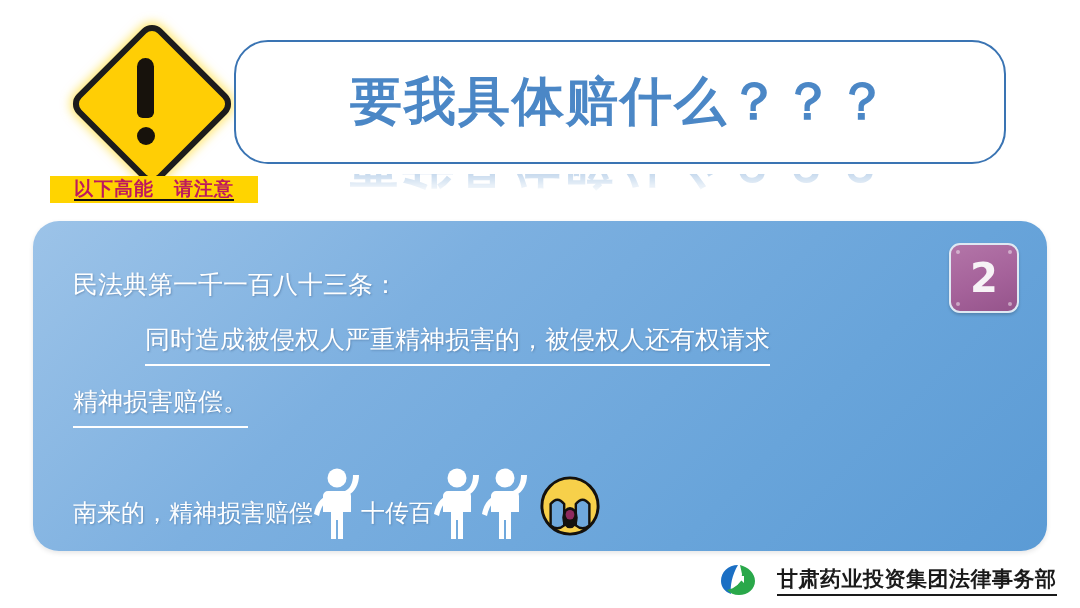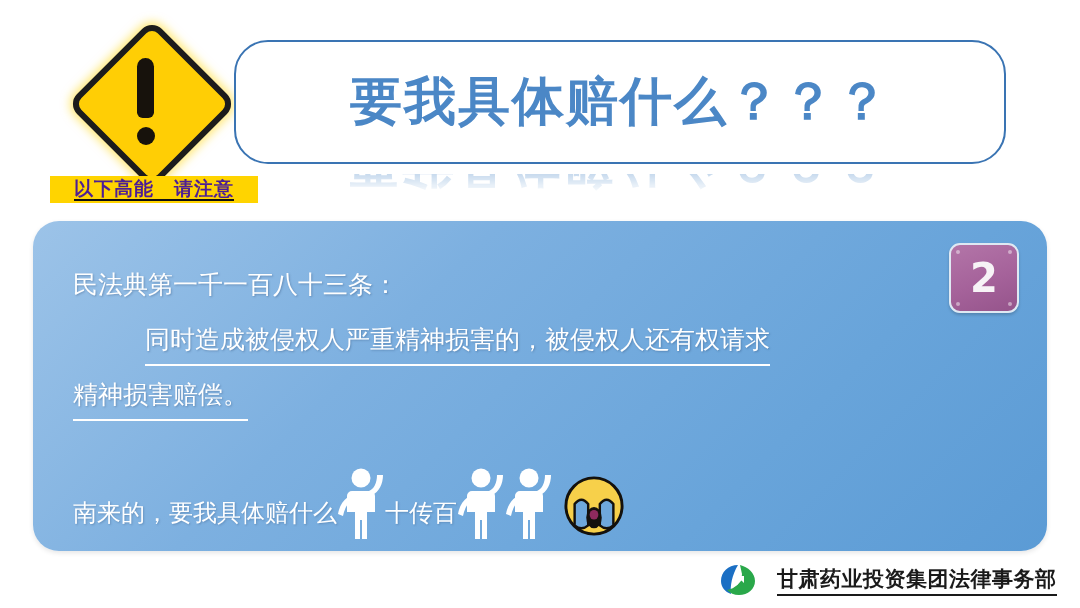--- a/index.html
+++ b/index.html
@@ -67,21 +67,21 @@
     height: 27px;
     background: #FFD400;
     display: flex;
     align-items: center;
     justify-content: center;
   }
   #warning-caption .caption-text {
     font-family: "DejaVu Sans", "Liberation Sans", sans-serif;
     font-size: 19px;
     font-weight: bold;
-    color: #4c1d95;
+    color: #be185d;
     letter-spacing: 1px;
     border-bottom: 2px solid #111111;
     line-height: 1.15;
     white-space: nowrap;
   }
 
   
   #title-pill {
     position: absolute;
     left: 234px;
@@ -183,21 +183,21 @@
     position: absolute;
     font-family: "DejaVu Sans", "Liberation Sans", sans-serif;
     color: #ffffff;
     font-size: 25px;
     line-height: 1.2;
     white-space: nowrap;
     text-shadow: 1px 1px 2px rgba(40,70,110,0.35);
   }
   #law-line-1 { left: 40px; top: 49px; }
   #law-line-2 { left: 40px; top: 104px; padding-left: 72px; }
-  #law-line-3 { left: 40px; top: 159px; }
+  #law-line-3 { left: 40px; top: 166px; }
   .underlined { border-bottom: 2px solid #ffffff; padding-bottom: 10px; }
 
   
   #narration-row {
     position: absolute;
     left: 40px;
     top: 240px;
     height: 80px;
     display: flex;
     align-items: flex-end;
@@ -282,21 +282,21 @@
 
   <div class="law-text" id="law-line-2">
     <span class="underlined">同时造成被侵权人严重精神损害的，被侵权人还有权请求</span>
   </div>
 
   <div class="law-text" id="law-line-3">
     <span class="underlined">精神损害赔偿。</span>
   </div>
 
   <div id="narration-row">
-    <span class="narr-text">南来的，要我具体赔什么</span>
+    <span class="narr-text">南来的，精神损害赔偿</span>
 
     <svg class="person-icon" viewBox="0 0 46 74">
       <circle cx="23" cy="11" r="9.5" fill="#ffffff"></circle>
       <path d="M14 24 h18 a5 5 0 0 1 5 5 v16 h-8 v27 h-5 v-19 h-2 v19 h-5 v-27 h-8 v-16 a5 5 0 0 1 5 -5 z" fill="#ffffff"></path>
       <path d="M10 30 C4 34 1 41 0 47 l5 2 C6 43 9 37 13 34 z" fill="#ffffff"></path>
       <path d="M34 28 C41 25 45 17 45 8 l-6 0 C39 16 36 22 31 24 z" fill="#ffffff"></path>
     </svg>
 
     <span class="narr-text">十传百</span>
 

